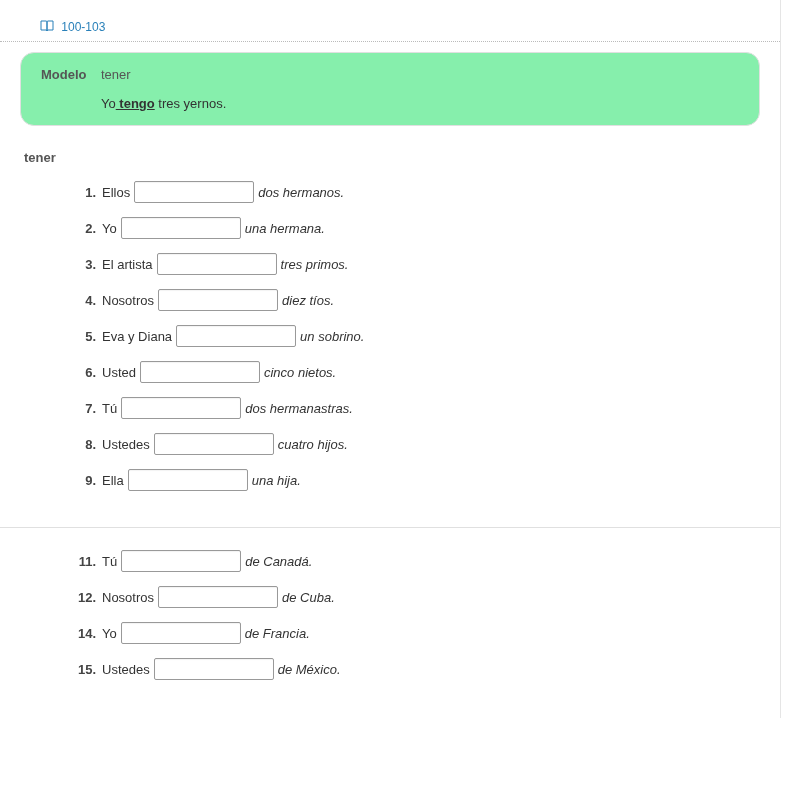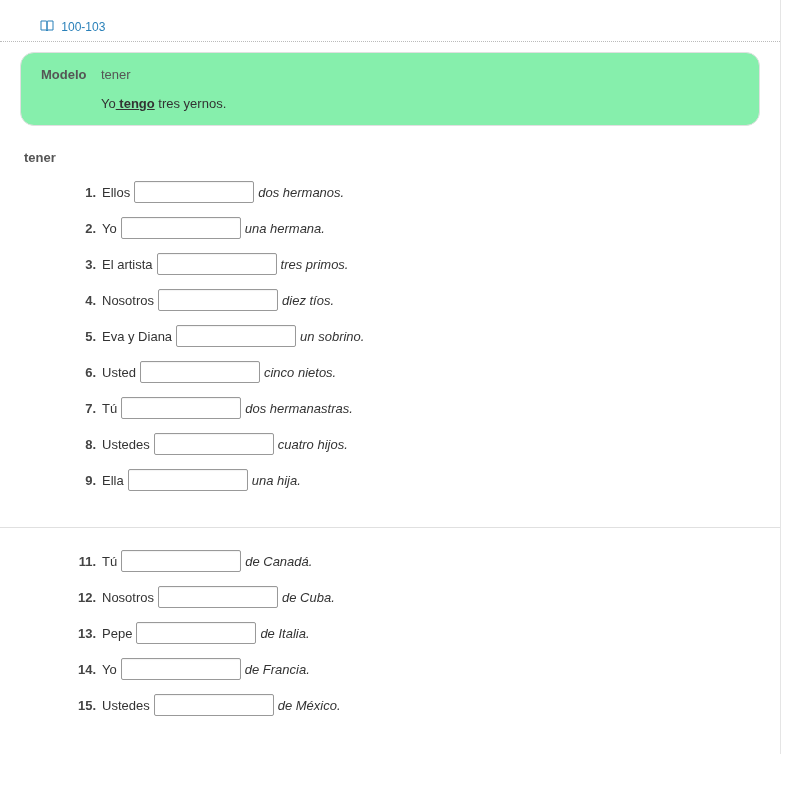--- a/index.html
+++ b/index.html
@@ -191,26 +191,20 @@
           <input type="text" class="blank" style="">
           <span class="qtext-after">de Canadá.</span>
         </div>
         <div class="qrow">
           <span class="qnum">12.</span>
           <span class="qtext-before">Nosotros</span>
           <input type="text" class="blank" style="">
           <span class="qtext-after">de Cuba.</span>
         </div>
         <div class="qrow">
-          <span class="qnum">13.</span>
-          <span class="qtext-before">Pepe</span>
-          <input type="text" class="blank" style="">
-          <span class="qtext-after">de Italia.</span>
-        </div>
-        <div class="qrow">
           <span class="qnum">14.</span>
           <span class="qtext-before">Yo</span>
           <input type="text" class="blank" style="">
           <span class="qtext-after">de Francia.</span>
         </div>
         <div class="qrow">
           <span class="qnum">15.</span>
           <span class="qtext-before">Ustedes</span>
           <input type="text" class="blank" style="">
           <span class="qtext-after">de México.</span>

